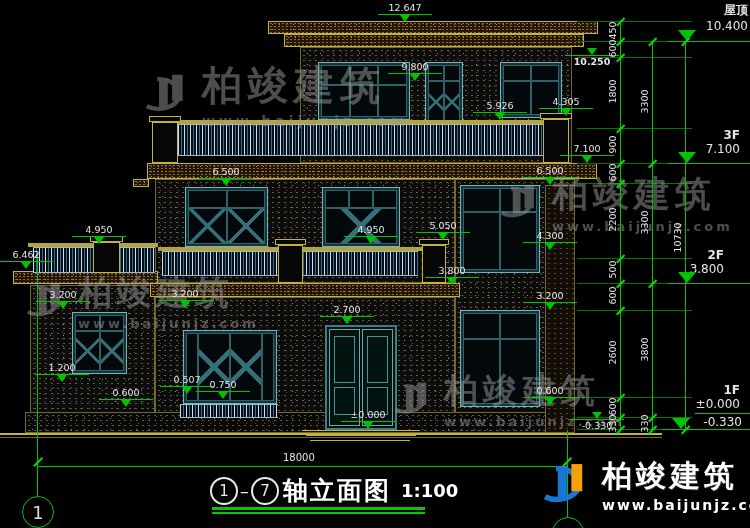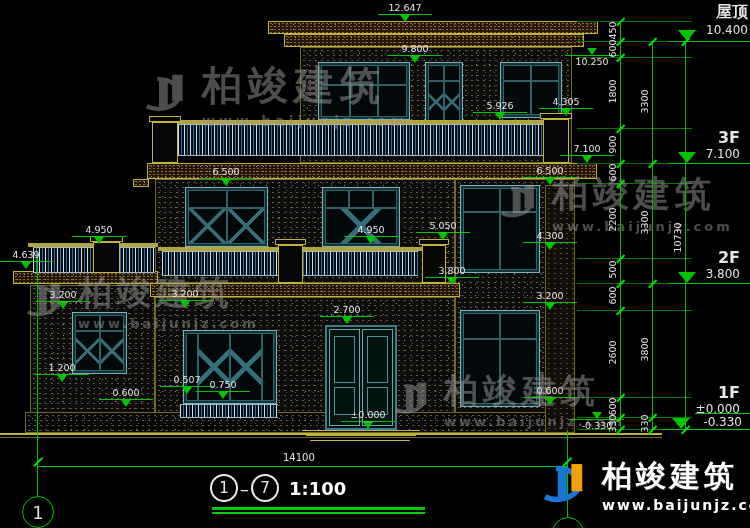--- a/index.html
+++ b/index.html
@@ -44,21 +44,21 @@
     font-size:9.5px;line-height:10px;z-index:6;}
   .sl .t{display:block;border-bottom:1px solid #00c400;padding-bottom:1px;white-space:nowrap;}
   .sl .tri{display:block;margin:0 auto;width:0;height:0;border-left:5px solid transparent;
     border-right:5px solid transparent;border-top:7px solid #00c400;}
   .sl.rev{display:flex;flex-direction:column-reverse;}
   .sl.rev .t{border-bottom:none;border-top:1px solid #00c400;padding-top:1px;}
   .sl.rev .tri{border-top:none;border-bottom:0;border-left:5px solid transparent;
     border-right:5px solid transparent;border-top:7px solid #00c400;}
   
   .rl{position:absolute;color:#e6e6e6;text-align:right;z-index:6;}
-  .rl .nm{font-size:16px;font-weight:bold;display:block;}
+  .rl .nm{font-size:12px;font-weight:bold;display:block;}
   .rl .vl{font-size:12px;display:block;}
   .mtri{position:absolute;width:0;height:0;border-left:9px solid transparent;
     border-right:9px solid transparent;border-top:11px solid #00c400;z-index:6;}
   
   .vdim{position:absolute;width:44px;margin-left:-22px;margin-top:-6px;text-align:center;
     color:#e6e6e6;font-size:9.5px;transform:rotate(-90deg);z-index:6;white-space:nowrap;}
   .hdim{position:absolute;color:#e6e6e6;font-size:10px;z-index:6;}
   
   .wm{position:absolute;display:flex;align-items:center;gap:8px;color:#9a9a9a;opacity:.5;z-index:5;}
   .wm .col{display:flex;flex-direction:column;}
@@ -233,25 +233,25 @@
     <div style="display:flex;flex-direction:column;">
       <span class="cn">柏竣建筑</span>
       <span class="url">www.baijunjz.com</span>
     </div>
   </div>
 
   <div class="sl" style="left:405px;top:3px;">
       <span class="t">12.647</span>
       <span class="tri"></span>
     </div>
-  <div class="sl" style="left:415px;top:44px;">
+  <div class="sl" style="left:415px;top:62px;">
       <span class="t">9.800</span>
       <span class="tri"></span>
     </div>
-  <div class="sl rev" style="left:592px;top:48px;">
+  <div class="sl rev" style="left:592px;top:48px;font-weight:bold;">
       <span class="t">10.250</span>
       <span class="tri"></span>
     </div>
   <div class="sl" style="left:500px;top:101px;">
       <span class="t">5.926</span>
       <span class="tri"></span>
     </div>
   <div class="sl" style="left:566px;top:97px;">
       <span class="t">4.305</span>
       <span class="tri"></span>
@@ -274,21 +274,21 @@
     </div>
   <div class="sl" style="left:371px;top:225px;">
       <span class="t">4.950</span>
       <span class="tri"></span>
     </div>
   <div class="sl" style="left:443px;top:221px;">
       <span class="t">5.050</span>
       <span class="tri"></span>
     </div>
   <div class="sl" style="left:26px;top:250px;">
-      <span class="t">4.639</span>
+      <span class="t">6.462</span>
       <span class="tri"></span>
     </div>
   <div class="sl" style="left:550px;top:231px;">
       <span class="t">4.300</span>
       <span class="tri"></span>
     </div>
   <div class="sl" style="left:452px;top:266px;">
       <span class="t">3.800</span>
       <span class="tri"></span>
     </div>
@@ -338,21 +338,21 @@
     </div>
 
   <div class="rl" style="right:2px;top:2px;">
     <span class="nm">屋顶</span>
       <span class="vl">10.400</span>
   </div>
   <div class="rl" style="right:10px;top:128px;">
     <span class="nm">3F</span>
       <span class="vl">7.100</span>
   </div>
-  <div class="rl" style="right:10px;top:248px;">
+  <div class="rl" style="right:26px;top:248px;">
     <span class="nm">2F</span>
       <span class="vl">3.800</span>
   </div>
   <div class="rl" style="right:10px;top:383px;">
     <span class="nm">1F</span>
       <span class="vl">±0.000</span>
   </div>
   <div class="rl" style="right:8px;top:415px;">
     <span class="vl">-0.330</span>
   </div>
@@ -370,26 +370,27 @@
   <div class="vdim" style="left:612px;top:270px;">500</div>
   <div class="vdim" style="left:612px;top:296px;">600</div>
   <div class="vdim" style="left:612px;top:353px;">2600</div>
   <div class="vdim" style="left:612px;top:407px;">600</div>
   <div class="vdim" style="left:612px;top:424px;">330</div>
   <div class="vdim" style="left:644px;top:102px;">3300</div>
   <div class="vdim" style="left:644px;top:223px;">3300</div>
   <div class="vdim" style="left:644px;top:350px;">3800</div>
   <div class="vdim" style="left:644px;top:424px;">330</div>
   <div class="vdim" style="left:677px;top:238px;">10730</div>
-  <div class="hdim" style="left:283px;top:452px;">14100</div>
+  <div class="hdim" style="left:283px;top:452px;">18000</div>
 
   <div class="titlebox">
     <span class="tc">1</span>
     <span class="tdash">–</span>
     <span class="tc">7</span>
+    <span class="tmain">轴立面图</span>
     <span class="tscale">1:100</span>
   </div>
   <div class="uline" style="left:212px;top:507px;width:213px;height:3px;"></div>
   <div class="uline" style="left:212px;top:512px;width:213px;height:2px;"></div>
 
   <div class="bubble" style="left:22px;top:496px;width:30px;height:30px;">1</div>
   <div class="bubble" style="left:552px;top:517px;width:30px;height:30px;"></div>
 <div class="abs" style="left: 577px; top: 21px; width: 115px; height: 1px; background: rgb(0, 117, 0); z-index: 4;"></div>
     <div class="abs" style="left: 577px; top: 41px; width: 115px; height: 1px; background: rgb(0, 117, 0); z-index: 4;"></div>
     <div class="abs" style="left: 577px; top: 57px; width: 115px; height: 1px; background: rgb(0, 117, 0); z-index: 4;"></div>

